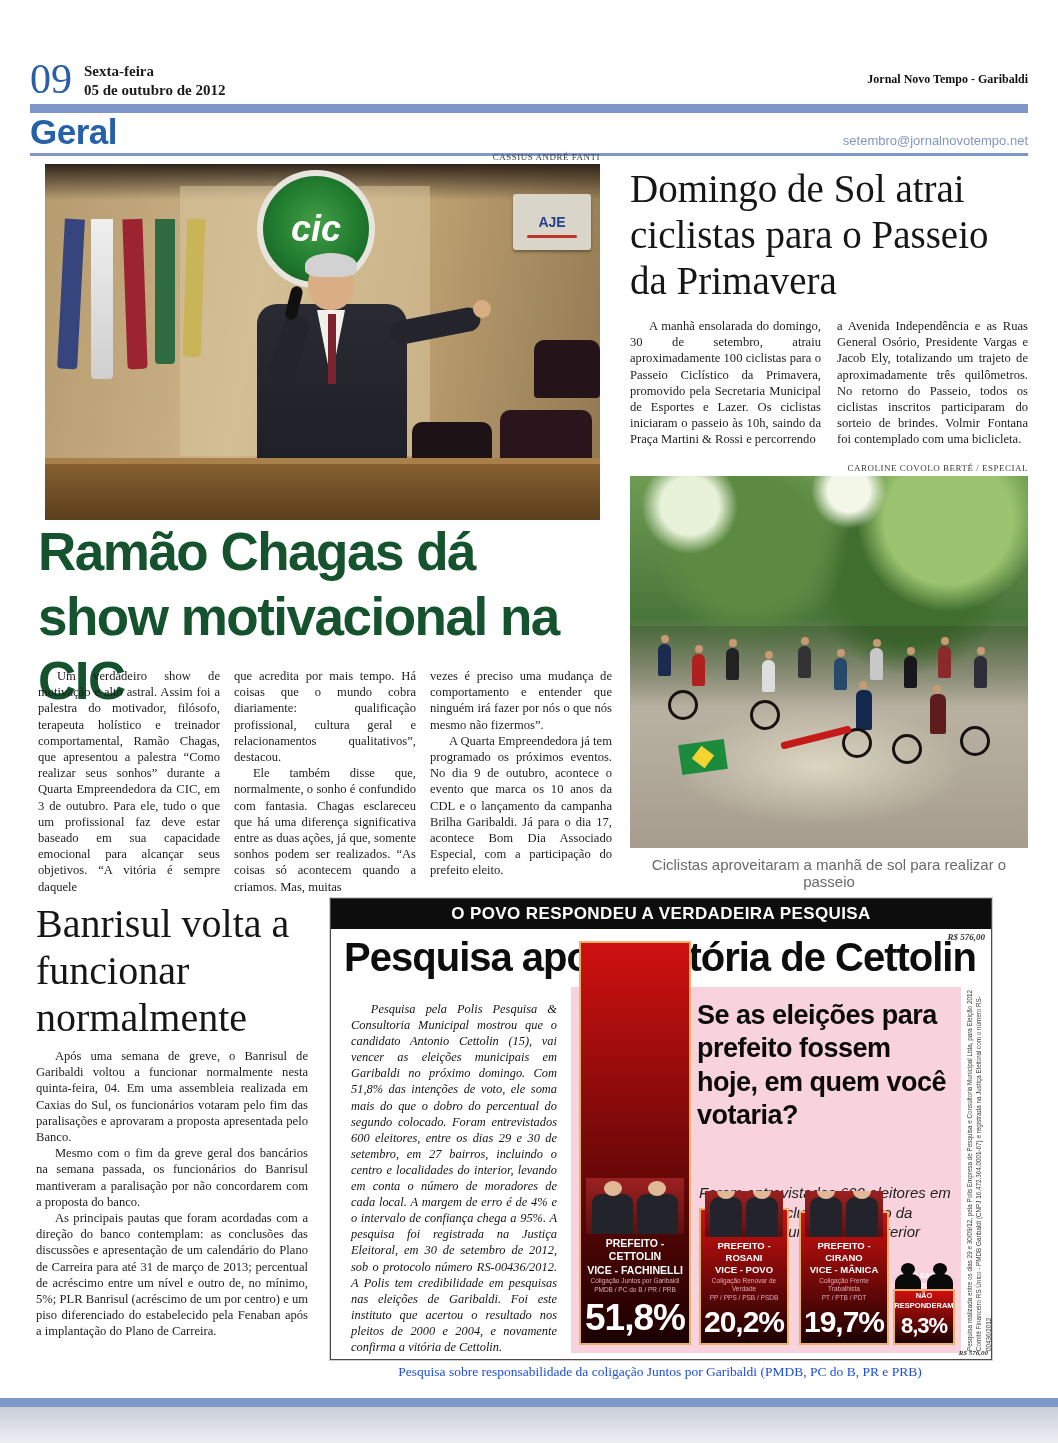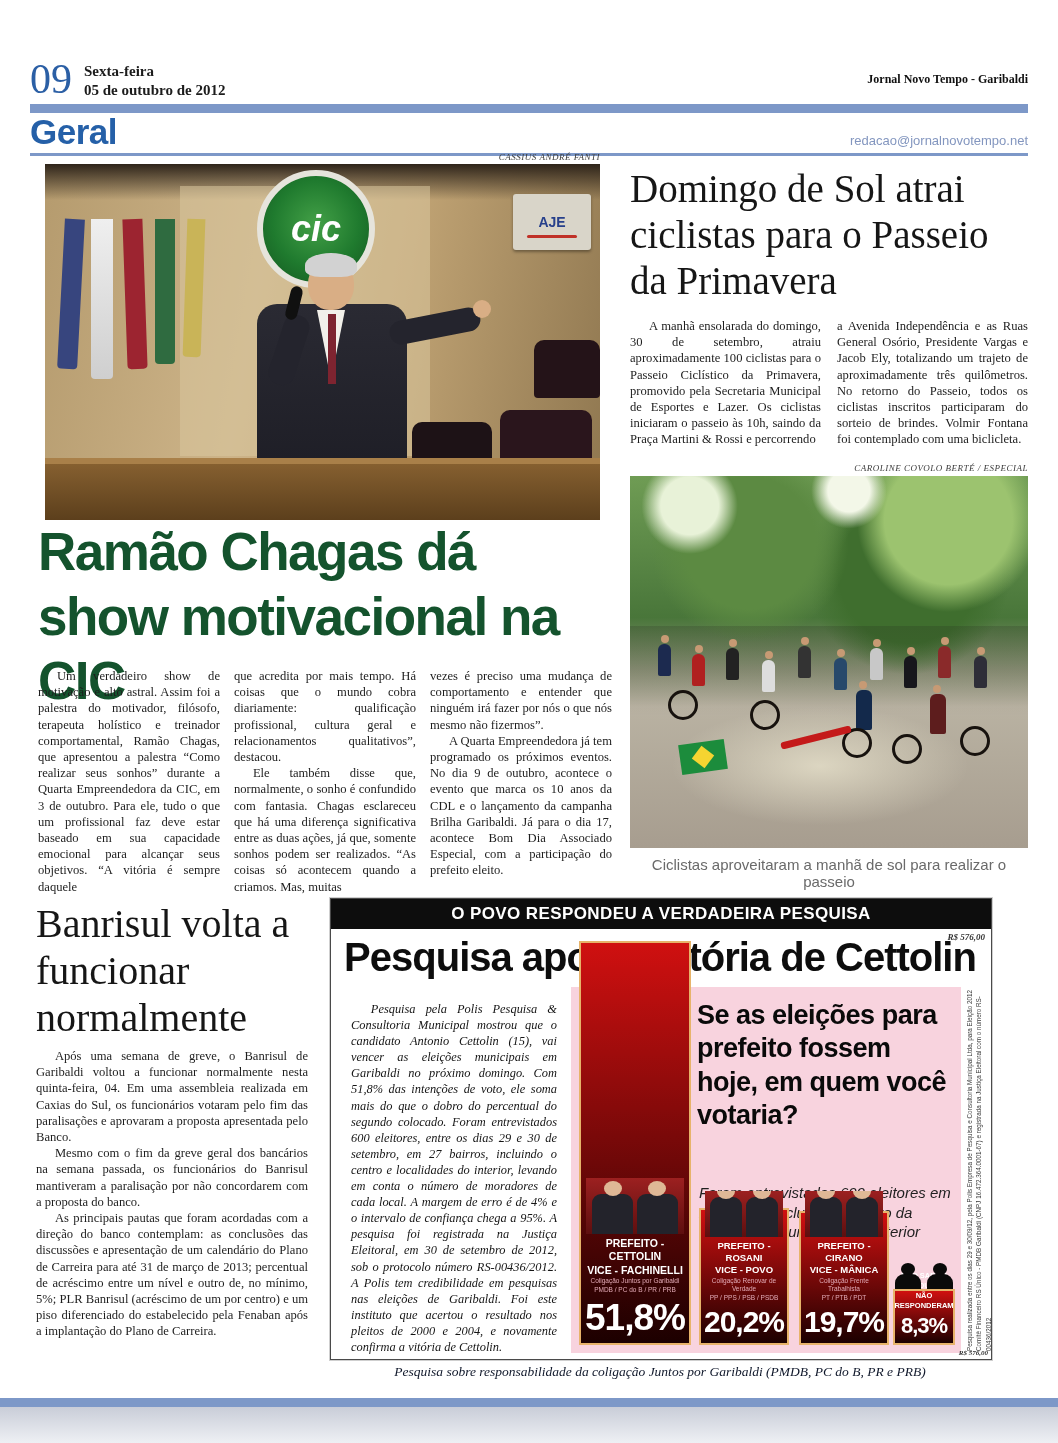--- a/index.html
+++ b/index.html
@@ -11,21 +11,21 @@
   .pgnum{left:30px;top:55px;font-family:"Liberation Serif",serif;font-size:42px;color:#2b5fa5;}
   .dateblock{left:84px;top:62px;font-family:"Liberation Serif",serif;font-weight:bold;font-size:15px;line-height:1.25;color:#1c1c1c;}
   .papername{right:30px;top:72px;font-family:"Liberation Serif",serif;font-weight:bold;font-size:12px;color:#111;}
   .hbar{left:30px;width:998px;height:9px;background:#7d98c8;}
   .hbar.b1{top:104px;}
   .section-title{left:30px;top:112px;font-size:35px;font-weight:bold;color:#2560a8;letter-spacing:-.5px;}
   .email{right:30px;top:133px;font-size:13px;color:#8396bf;}
   .hline{left:30px;top:153px;width:998px;height:3px;background:#7d98c8;}
 
   
-  .credit{font-family:"Liberation Serif",serif;font-style:italic;font-size:9px;letter-spacing:.5px;
+  .credit{font-family:"Liberation Serif",serif;font-size:9px;letter-spacing:.5px;
           color:#3c3c3c;text-align:right;}
   .caption-gray{font-size:15px;color:#6a6a6a;text-align:center;}
 
   
   .bodytext{font-family:"Liberation Serif",serif;font-size:12.6px;line-height:16.2px;text-align:justify;color:#1d1d1d;hyphens:auto;}
   .bodytext p{margin:0;text-indent:1.5em;}
   .cont p:first-child{text-indent:0;}
   .cols{display:flex;}
 
   
@@ -120,40 +120,40 @@
   .s1 .pct{font-size:37px;}
   .s4 .pct{font-size:22px;}
   .sil{position:relative;width:100%;height:28px;flex:none;}
   .sp{position:absolute;bottom:0;width:26px;height:15px;background:#0a0a0a;border-radius:9px 9px 0 0;}
   .sp::before{content:"";position:absolute;top:-11px;left:50%;margin-left:-7px;width:14px;height:12px;border-radius:50%;background:#0a0a0a;}
   .sp.a{left:2px;}
   .sp.b{right:2px;}
   .legal{left:634px;top:90px;width:20px;height:362px;writing-mode:vertical-rl;transform:rotate(180deg);
      font-size:6.3px;line-height:1.5;color:#3a3a3a;text-align:left;}
   .ad-caption{left:330px;top:1364px;width:660px;text-align:center;font-family:"Liberation Serif",serif;
-     font-style:italic;font-size:13.5px;color:#0f172a;}
+     font-size:13.5px;color:#1d4ed8;}
 
   
   .fbar{left:0;top:1398px;width:1058px;height:9px;background:#7d98c8;}
   .fgray{left:0;top:1407px;width:1058px;height:36px;background:linear-gradient(#c9cdd8,#eef0f4);}
 </style>
 </head>
 <body>
 
 <div id="page">
 
   <div class="abs pgnum">09</div>
   <div class="abs dateblock">
     <div>Sexta-feira</div>
     <div>05 de outubro de 2012</div>
   </div>
   <div class="abs papername">Jornal Novo Tempo - Garibaldi</div>
   <div class="abs hbar b1"></div>
   <div class="abs section-title">Geral</div>
-  <div class="abs email">redacao@jornalnovotempo.net</div>
+  <div class="abs email">setembro@jornalnovotempo.net</div>
   <div class="abs hline"></div>
 
   <div class="abs credit" style="left:45px;top:152px;width:555px;">CASSIUS ANDRÉ FANTI</div>
 
   <div class="abs photo-cic">
     <div class="abs cic-topdark"></div>
     <div class="abs cic-screen"></div>
     <span class="abs flag f1"></span>
     <span class="abs flag f2"></span>
     <span class="abs flag f3"></span>

